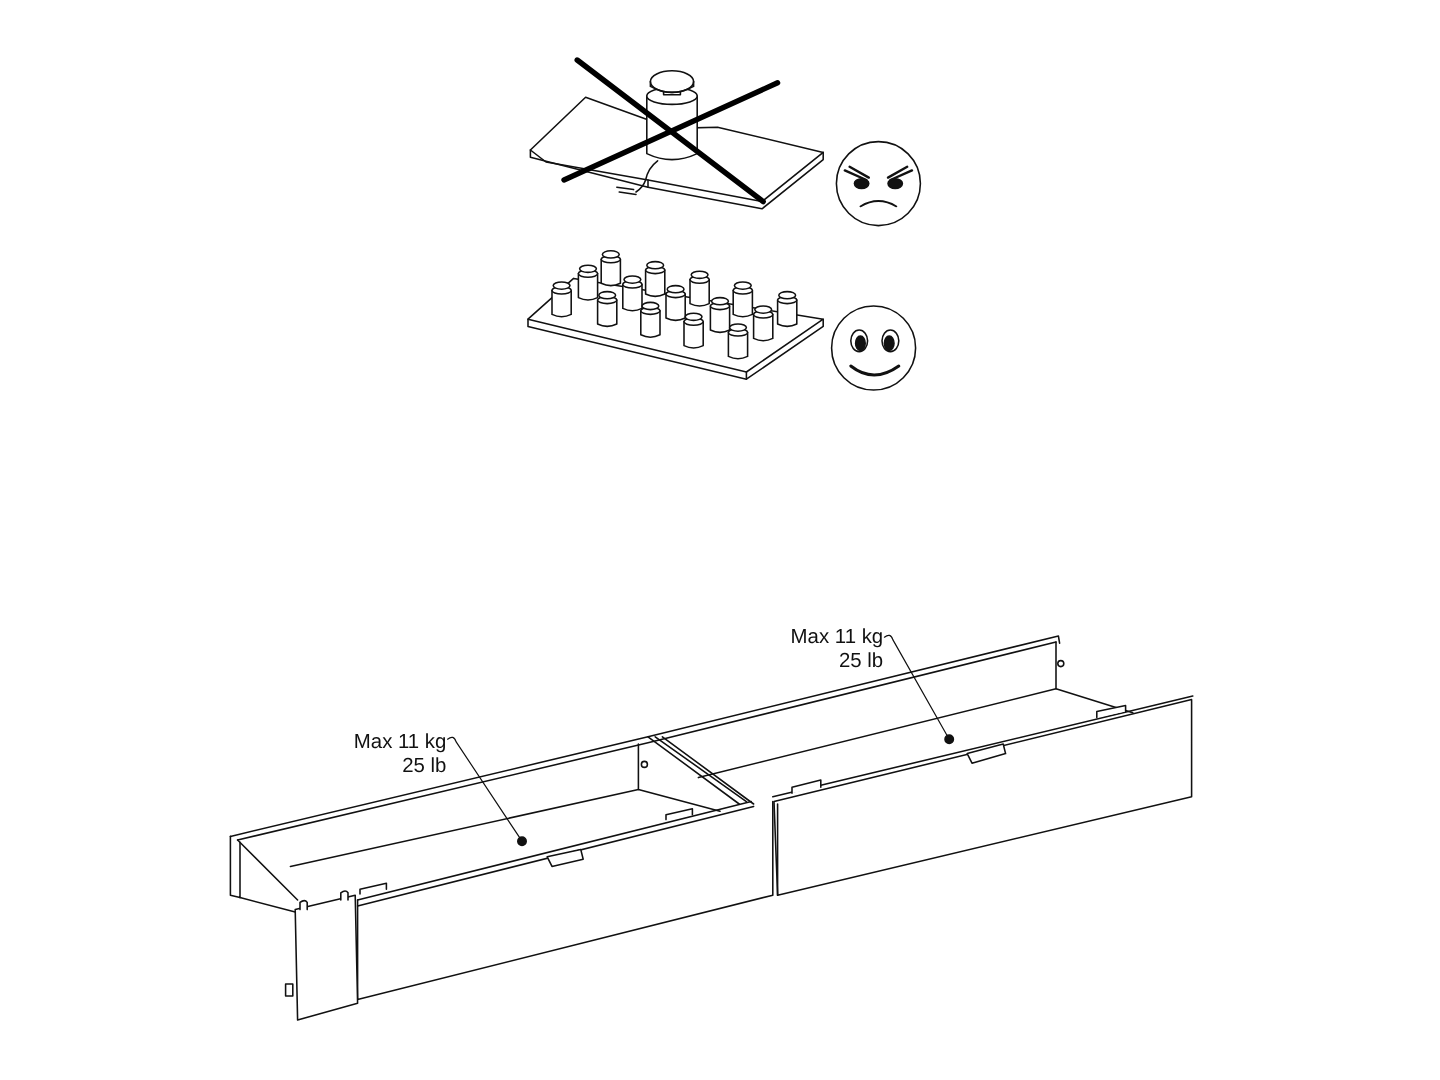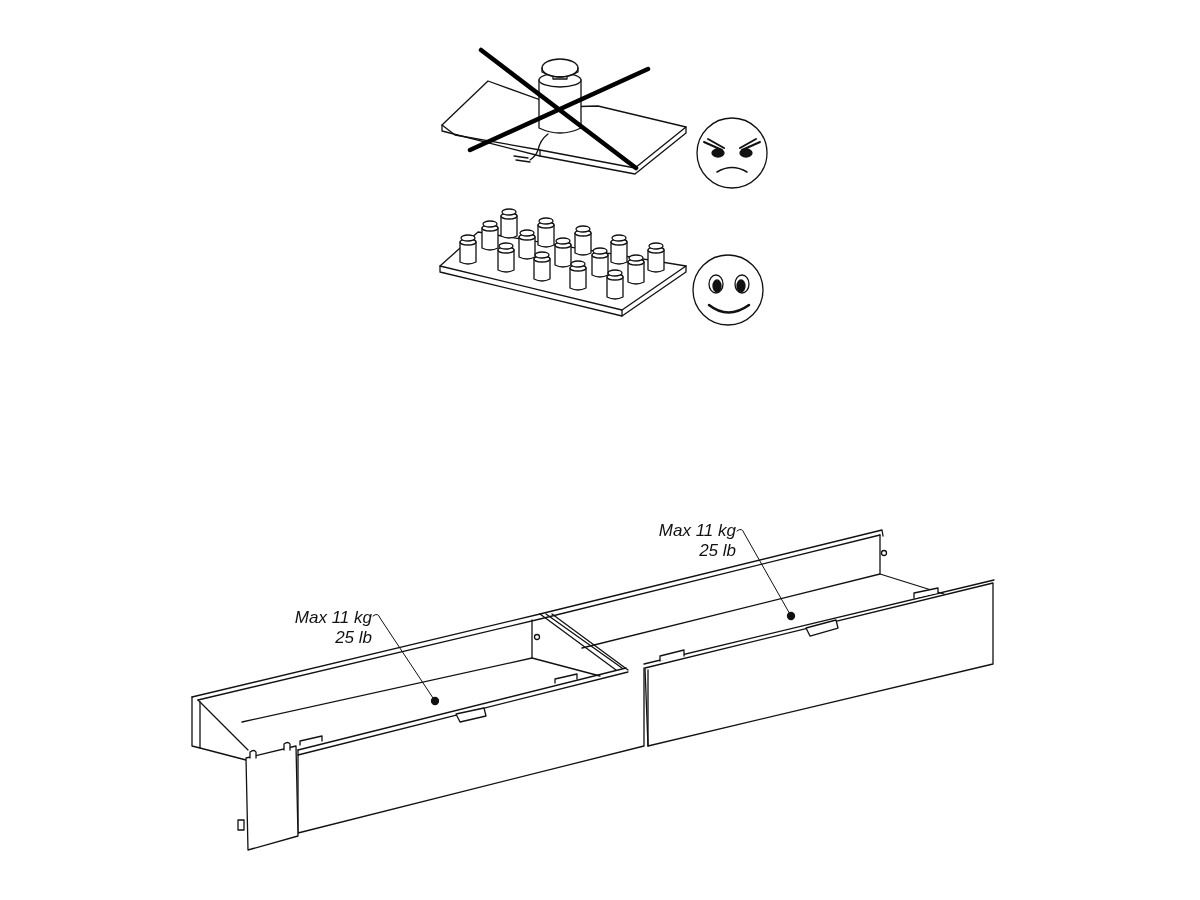--- a/index.html
+++ b/index.html
@@ -1,19 +1,19 @@
 <!DOCTYPE html>
 <html><head>
 <meta charset="utf-8">
 <style>
   html,body{margin:0;padding:0;background:#ffffff;}
   body{width:1200px;height:900px;position:relative;overflow:hidden;font-family:"Liberation Sans",sans-serif;}
   svg{position:absolute;left:0;top:0;}
   .lbl{position:absolute;font-family:"Liberation Sans",sans-serif;font-size:17px;color:#111;text-align:right;line-height:20px;}
-  .lbl span{display:block;font-style:italic;}
+  .lbl span{display:block;}
 </style>
 </head>
 <body>
 
 <svg width="1200" height="900" viewBox="0 0 1200 900" fill="none" stroke="#111" stroke-width="1.3" stroke-linejoin="round" stroke-linecap="round">
 
   <g>
 
     <path d="M442 125 L488 81 L560 107 L598 106 L686 127 L635 168 L540 150 L455 135 Z" fill="#fff"></path>
 

